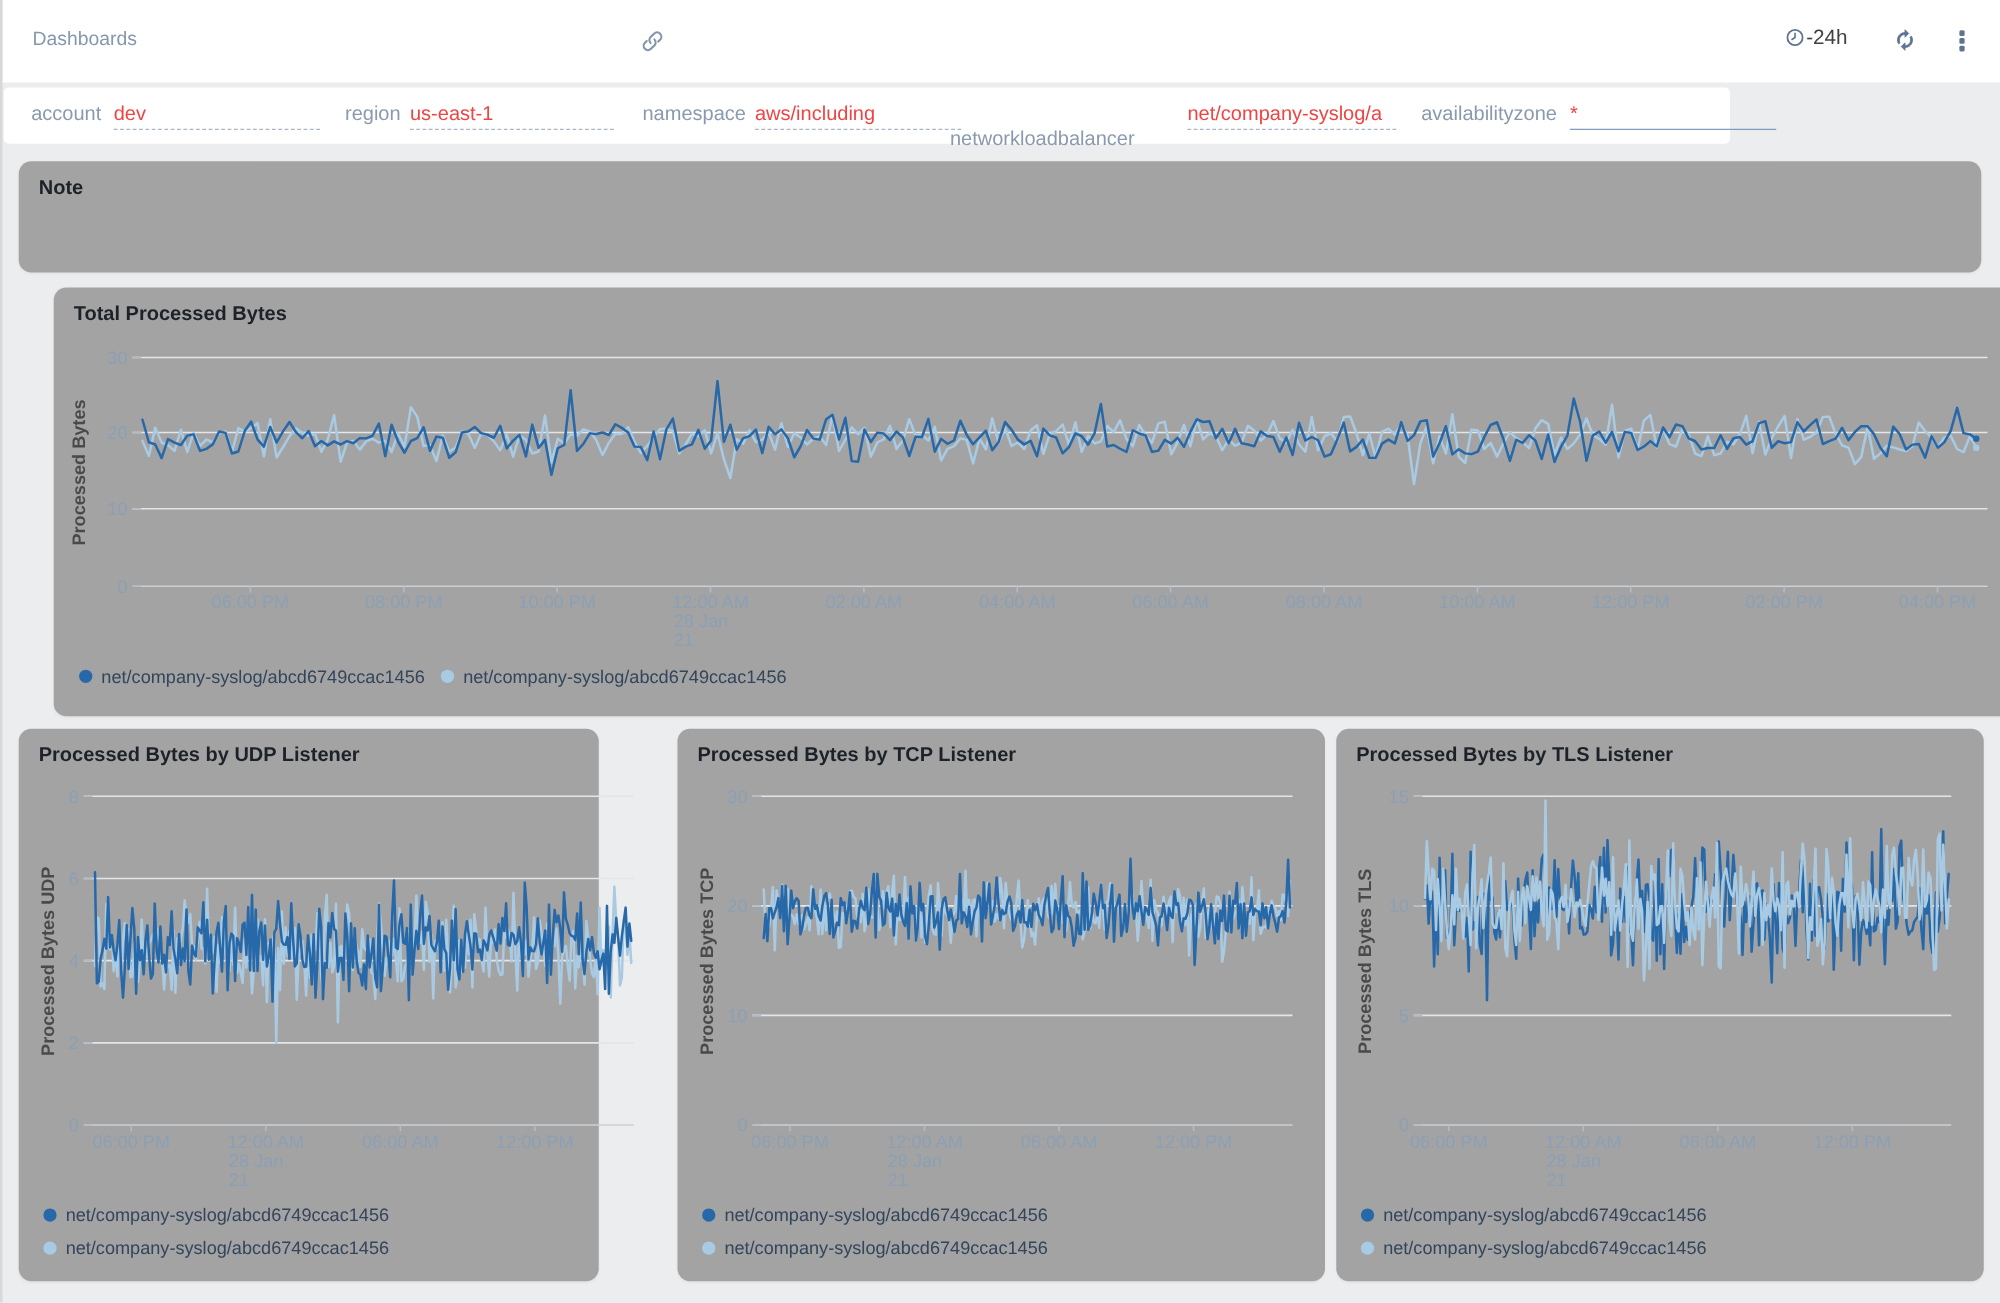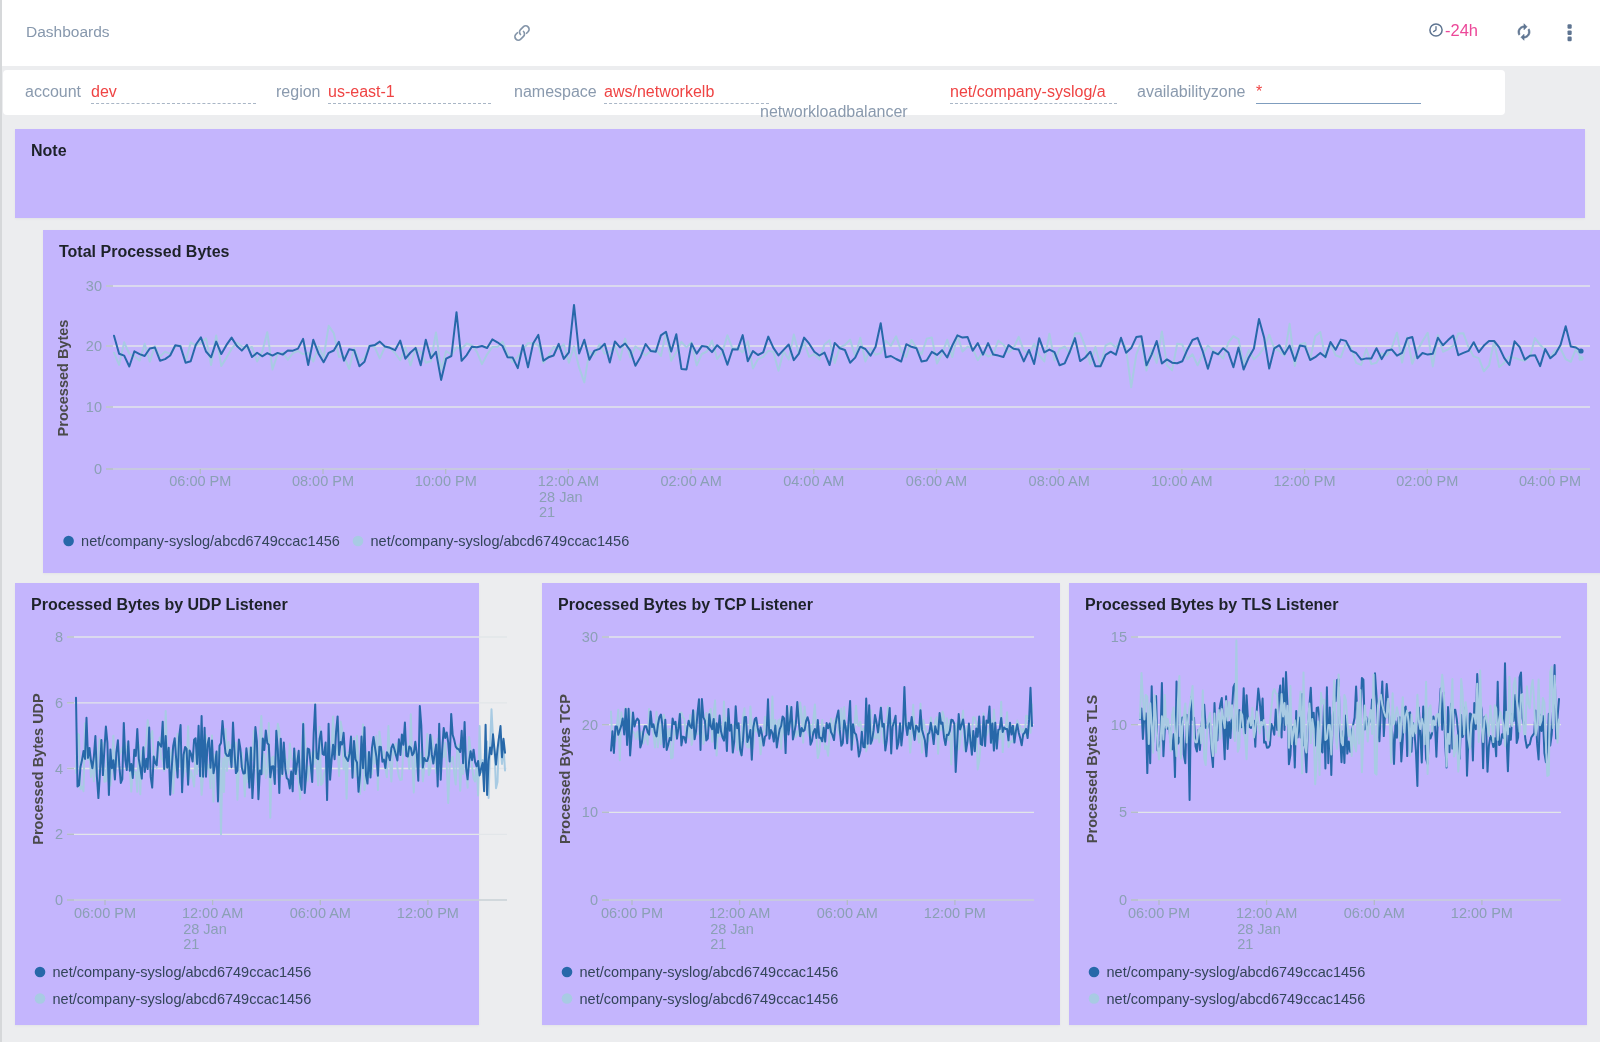--- a/index.html
+++ b/index.html
@@ -1,59 +1,59 @@
 <!DOCTYPE html>
 <html><head><meta charset="utf-8"><style>
 * { margin:0; padding:0; box-sizing:border-box; }
 html,body { width:1600px; height:1042px; background:#ecedef; font-family:"Liberation Sans",sans-serif; overflow:hidden; }
 .leftedge { position:absolute; left:0; top:0; width:2px; height:1042px; background:#d6d8da; z-index:50; }
 .header { position:absolute; left:2px; top:0; width:1598px; height:66px; background:#fff;padding-left:24px; }
 .hdr-left { position:absolute; left:24px; top:23px; font-size:15.5px; color:#8798ad; }
 .hdr-title { position:absolute; left:115px; top:21px; width:384px; font-size:16.2px; color:#2e3f52; border-bottom:2px solid #4a80bf; padding:0 0 6px 1px; }
 
-.filters { position:absolute; left:3px; top:70px; width:1502px; height:45px; background:#fff; border-radius:4px; font-size:16px; }
+.filters { position:absolute; left:3px; top:70px; width:1381px; height:45px; background:#fff; border-radius:4px; font-size:16px; }
 .flabel { position:absolute; top:13px; color:#8a9aae; }
 .fval { position:absolute; top:13px; color:#ef4444; border-bottom:1px dashed #a9b6c6; padding-bottom:2px; }
 .fsolid { border-bottom:1px solid #7f9dbe; }
-.card { position:absolute; background:#c4b5fd; border-radius:0; box-shadow:0 1px 2px rgba(80,90,100,0.06); }
+.card { position:absolute; background:#a3a3a3; border-radius:10px; box-shadow:0 1px 2px rgba(80,90,100,0.06); }
 .ctitle { position:absolute; left:16px; top:13px; font-size:16px; font-weight:bold; color:#1d2229; }
 .note-body { position:absolute; left:16px; top:59px; font-size:14.2px; color:#2c3238; }
 svg text { font-family:"Liberation Sans",sans-serif; }
 </style></head>
 <body>
 <div class="leftedge"></div>
 <div class="header">
   <span class="hdr-left">Dashboards</span>
   <span style="position:absolute;left:510px;top:23px;"><svg width="20" height="20" viewBox="0 0 24 24" style="vertical-align:-5px">
         <g fill="none" stroke="#8495a9" stroke-width="2" stroke-linecap="round">
           <path d="M10.2 13.8 a4.1 4.1 0 0 1 0 -5.8 l3.3 -3.3 a4.1 4.1 0 0 1 5.8 5.8 l-1.8 1.8"></path>
           <path d="M13.8 10.2 a4.1 4.1 0 0 1 0 5.8 l-3.3 3.3 a4.1 4.1 0 0 1 -5.8 -5.8 l1.8 -1.8"></path>
         </g>
       </svg></span>
   <span style="position:absolute;left:1427px;top:23px;"><svg width="14" height="14" viewBox="0 0 14 14">
         <circle cx="7" cy="7" r="6.1" fill="none" stroke="#5e7491" stroke-width="1.5"></circle>
         <path d="M7 3.6 V7 L4.6 8.6" fill="none" stroke="#5e7491" stroke-width="1.3" stroke-linecap="round" stroke-linejoin="round"></path>
       </svg></span>
-  <span style="position:absolute;left:1443px;top:21px;font-size:16.5px;color:#ec4899;">-24h</span>
+  <span style="position:absolute;left:1443px;top:21px;font-size:16.5px;color:#404040;">-24h</span>
   <span style="position:absolute;left:1513px;top:23px;"><svg width="18" height="18" viewBox="0 0 24 24">
         <path d="M12 6v3l4-4-4-4v3c-4.42 0-8 3.58-8 8 0 1.57.46 3.03 1.24 4.26L6.7 14.8c-.45-.83-.7-1.79-.7-2.8 0-3.31 2.69-6 6-6zm6.76 1.74L17.3 9.2c.44.84.7 1.79.7 2.8 0 3.31-2.69 6-6 6v-3l-4 4 4 4v-3c4.42 0 8-3.58 8-8 0-1.57-.46-3.03-1.24-4.26z" fill="#5e7491" stroke="#5e7491" stroke-width="0.9"></path>
       </svg></span>
   <span style="position:absolute;left:1565px;top:24px;"><svg width="5" height="19" viewBox="0 0 5 19">
         <rect x="0.5" y="0.2" width="4.2" height="4.6" rx="1.2" fill="#5e7491"></rect>
         <rect x="0.5" y="6.4" width="4.2" height="4.6" rx="1.2" fill="#5e7491"></rect>
         <rect x="0.5" y="12.6" width="4.2" height="4.6" rx="1.2" fill="#5e7491"></rect>
       </svg></span>
 </div>
 <div class="filters">
   <span class="flabel" style="left:22px;">account</span>
     <span class="fval" style="left:88px;width:165px;">dev</span>
   <span class="flabel" style="left:273px;">region</span>
     <span class="fval" style="left:325px;width:163px;">us-east-1</span>
   <span class="flabel" style="left:511px;">namespace</span>
-    <span class="fval" style="left:601px;width:165px;">aws/networkelb</span>
+    <span class="fval" style="left:601px;width:165px;">aws/including</span>
   <span class="flabel" style="left:757px;margin-top:20px;">networkloadbalancer</span>
     <span class="fval" style="left:947px;width:167px;">net/company-syslog/a</span>
   <span class="flabel" style="left:1134px;">availabilityzone</span>
     <span class="fval fsolid" style="left:1253px;width:165px;">*</span>
 </div>
 <div class="card" style="left:15px;top:129px;width:1570px;height:89px;">
   <div class="ctitle">Note</div>
 </div>
 <div class="card" style="left:15px;top:230px;width:1570px;height:343px;margin-left:28px;">
   <div class="ctitle">Total Processed Bytes</div>

